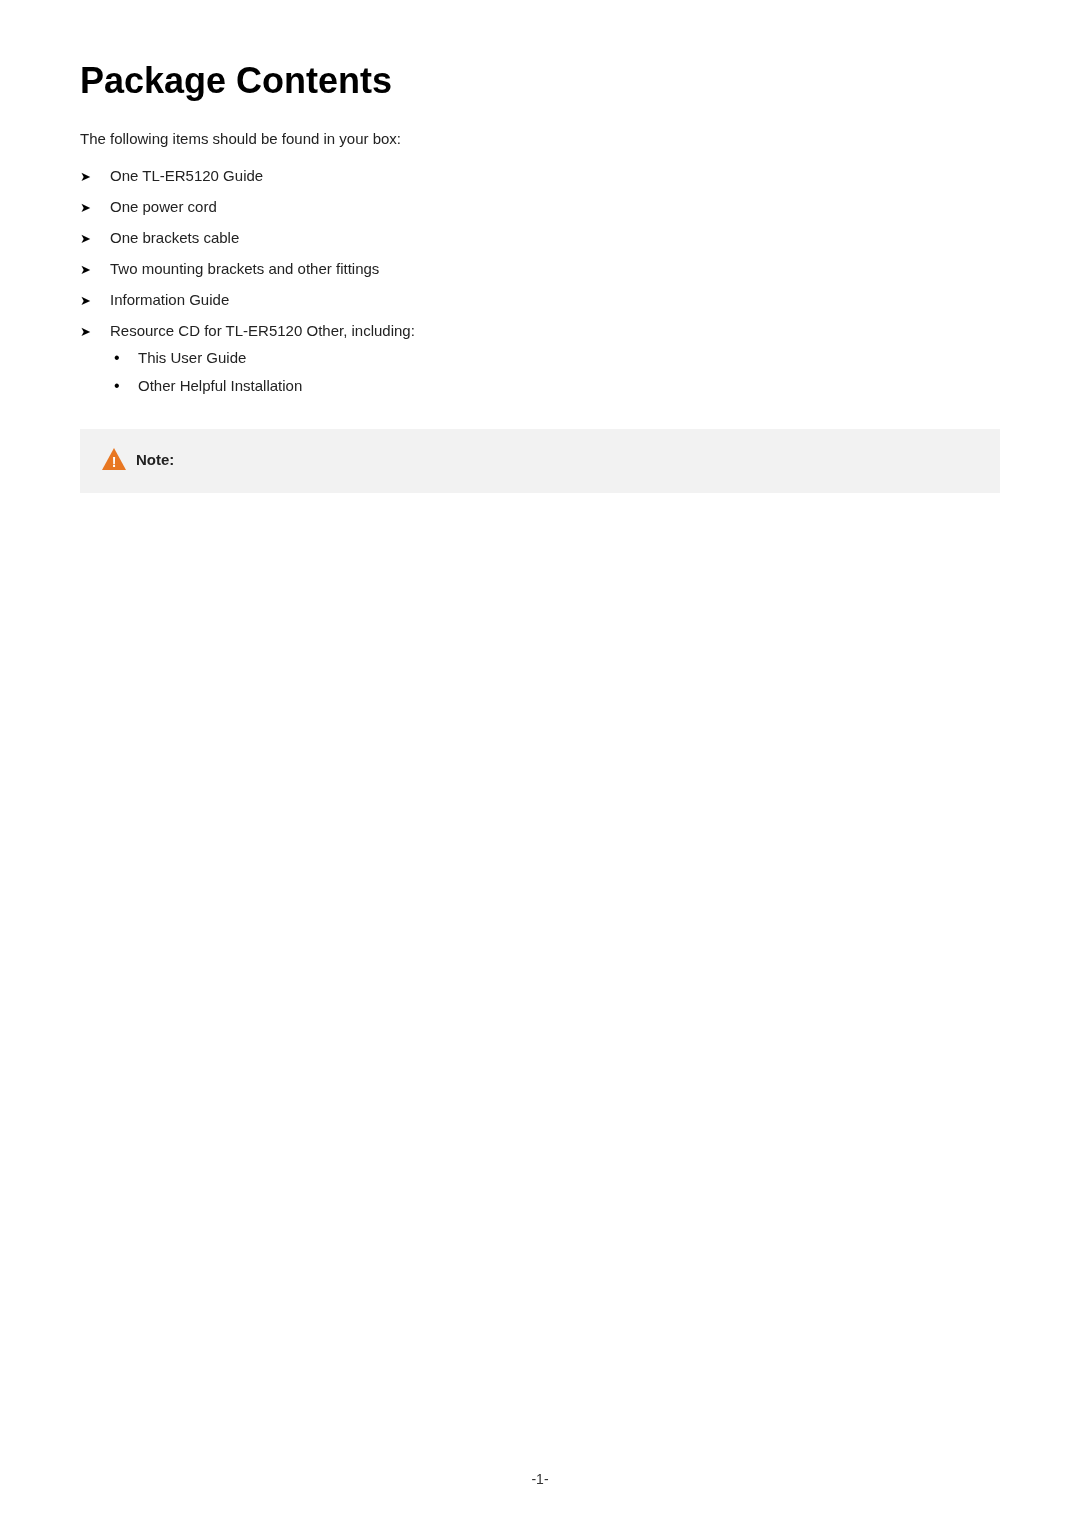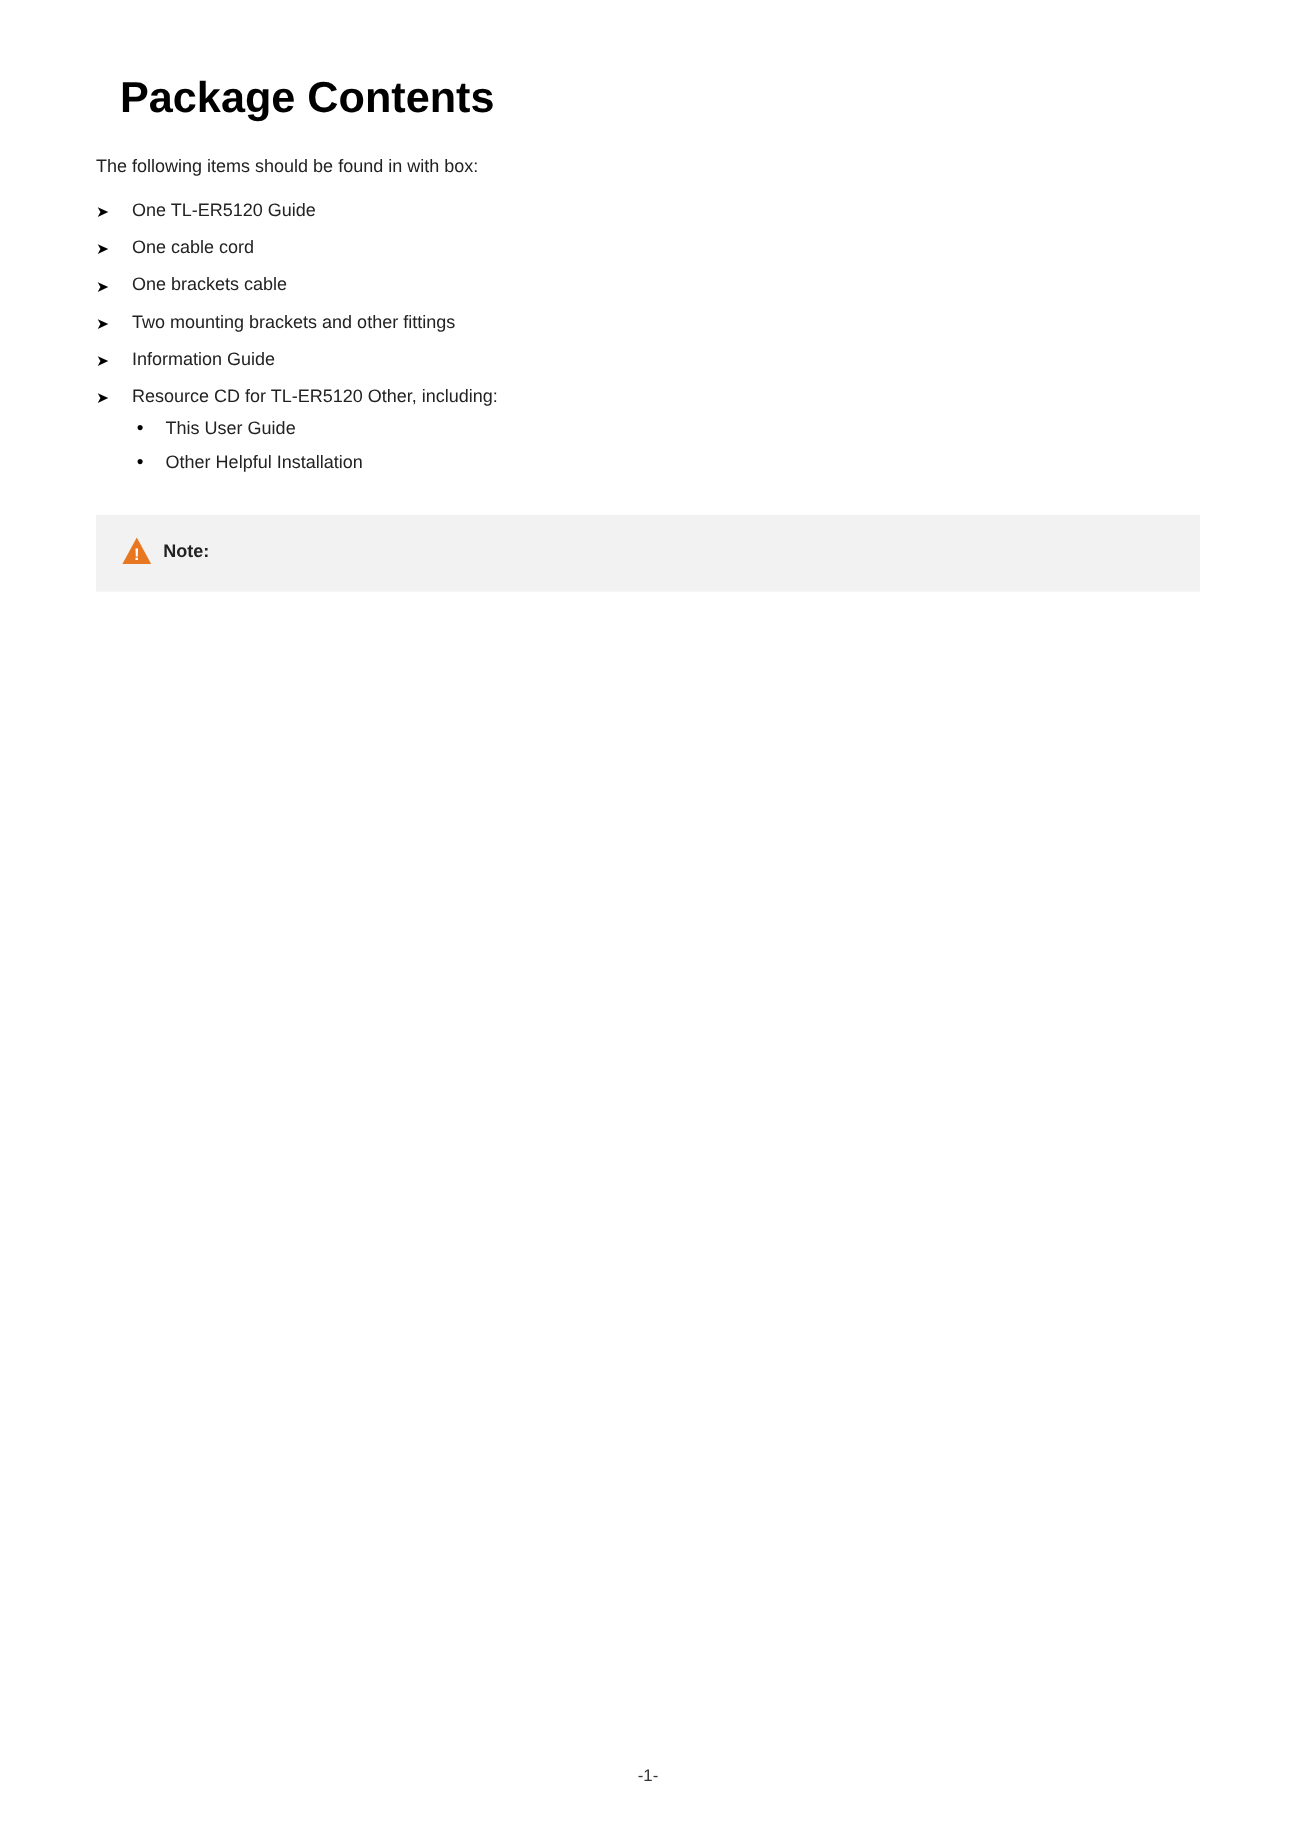--- a/index.html
+++ b/index.html
@@ -16,21 +16,20 @@
       width: 1080px;
       min-height: 1527px;
       padding: 60px 80px 60px 80px;
     }
 
     h1 {
       font-size: 36px;
       font-weight: bold;
       margin-bottom: 28px;
       color: #000;
-      margin-left: 20px;
     }
 
     .intro-text {
       margin-bottom: 20px;
       font-size: 15px;
     }
 
     .main-list {
       list-style: none;
       margin-bottom: 24px;
@@ -113,30 +112,30 @@
       text-align: center;
       font-size: 14px;
       color: #333;
     }
   </style>
 </head>
 <body>
 
 <h1>Package Contents</h1>
 
-<p class="intro-text">The following items should be found in with box:</p>
+<p class="intro-text">The following items should be found in your box:</p>
 
 <ul class="main-list">
   <li>
     <span class="arrow-bullet">➤</span>
     <span>One TL-ER5120 Guide</span>
   </li>
   <li>
     <span class="arrow-bullet">➤</span>
-    <span>One cable cord</span>
+    <span>One power cord</span>
   </li>
   <li>
     <span class="arrow-bullet">➤</span>
     <span>One brackets cable</span>
   </li>
   <li>
     <span class="arrow-bullet">➤</span>
     <span>Two mounting brackets and other fittings</span>
   </li>
   <li>

